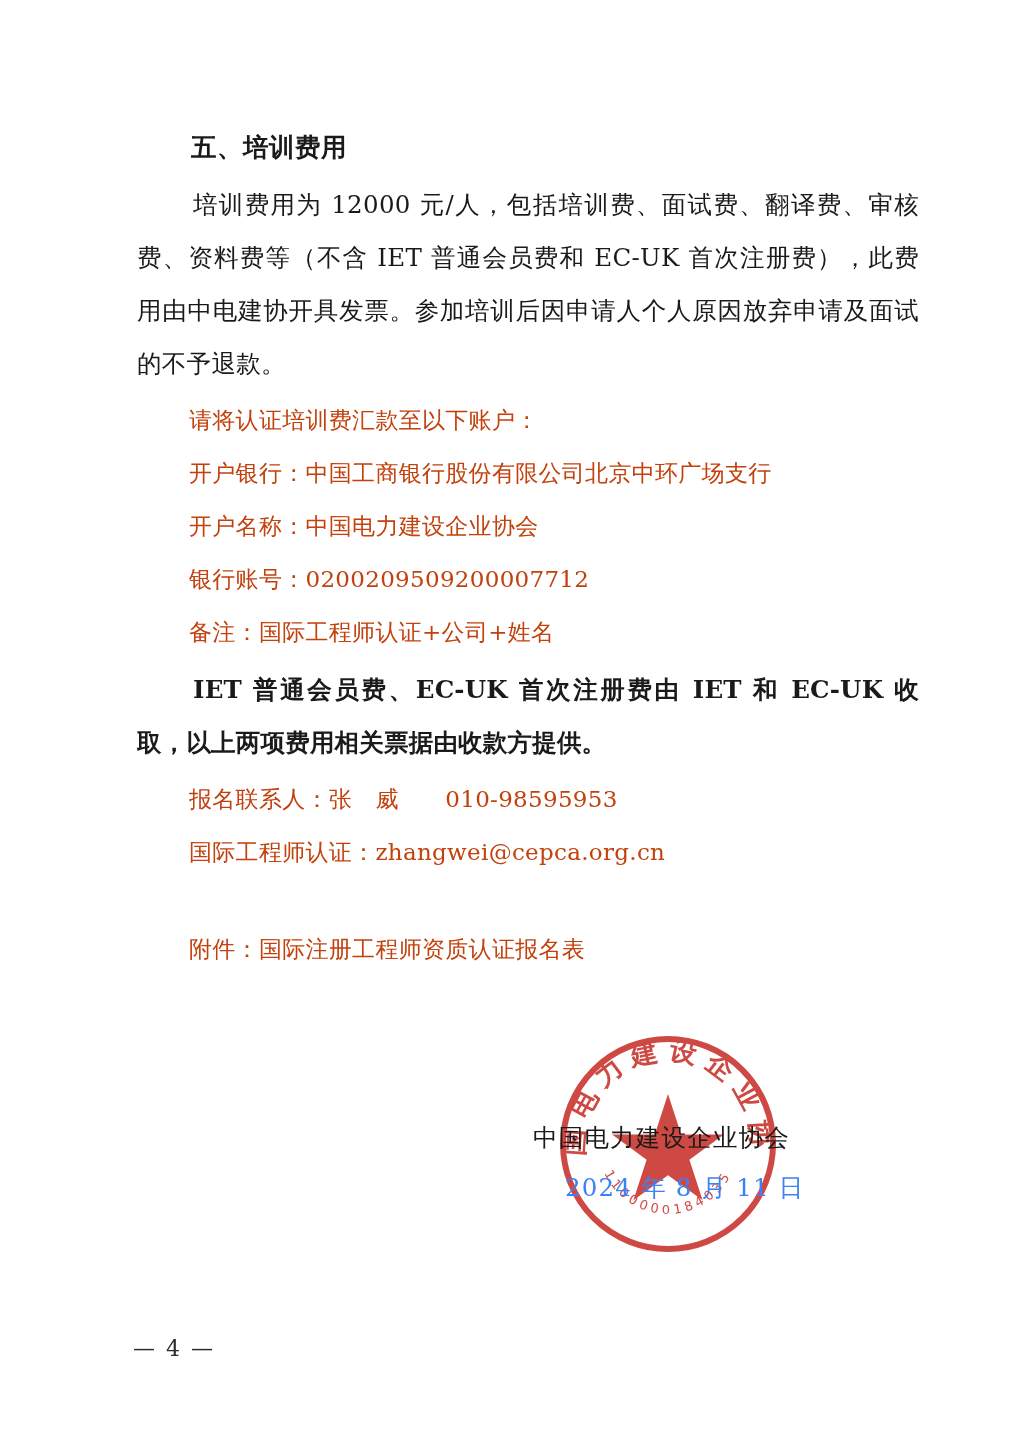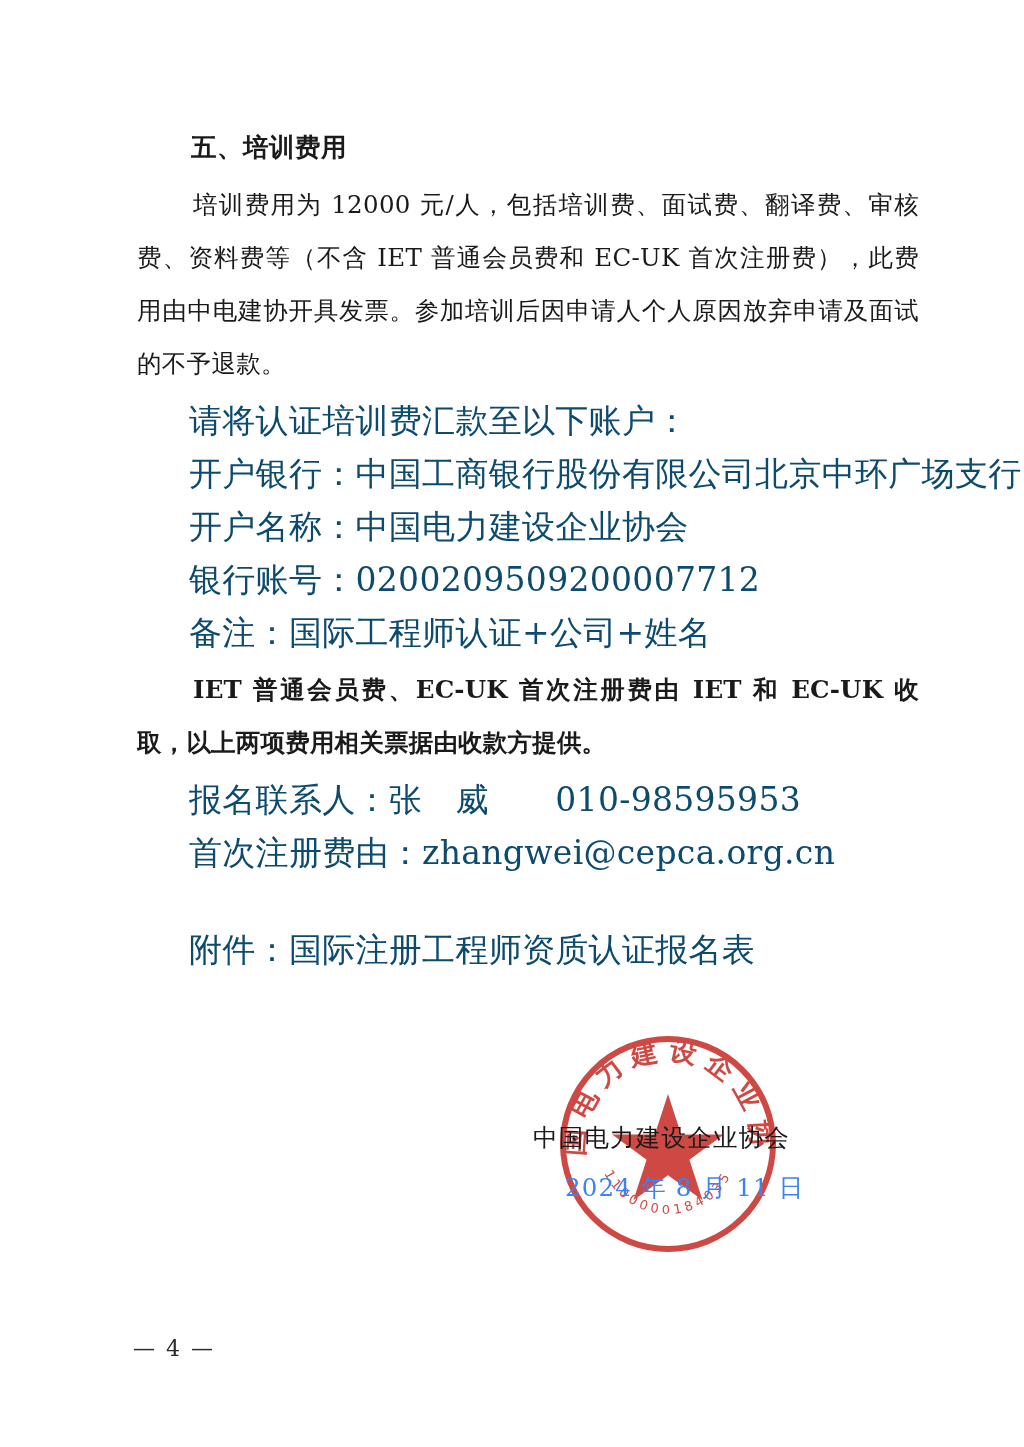--- a/index.html
+++ b/index.html
@@ -48,23 +48,23 @@
     text-align: justify;
     text-justify: inter-ideograph;
     letter-spacing: 0.3px;
   }
   .para.bold {
     font-weight: bold;
     letter-spacing: 0.2px;
   }
   .line {
     font-family: "DejaVu Serif", "Liberation Serif", serif;
-    font-size: 33px;
+    font-size: 23px;
     line-height: 53px;
-    color: #0c4a6e;
+    color: #c2410c;
     margin: 0;
     text-indent: 56px;
     white-space: nowrap;
     letter-spacing: 0.3px;
   }
   .mono-ish {
     font-family: "DejaVu Serif", "Liberation Serif", serif;
   }
   .spacer-md { height: 44px; }
 
@@ -137,21 +137,21 @@
 
     <div class="line"><span>银行账号：</span><span class="mono-ish">0200209509200007712</span></div>
 
     <div class="line"><span>备注：</span><span>国际工程师认证+公司+姓名</span></div>
 
     <p class="para bold">IET 普通会员费、EC-UK 首次注册费由 IET 和 EC-UK 收取，以上两项费用相关票据由收款方提供。</p>
 
 
     <div class="line">报名联系人：张　威　　010-98595953</div>
 
-    <div class="line">首次注册费由：zhangwei@cepca.org.cn</div>
+    <div class="line">国际工程师认证：zhangwei@cepca.org.cn</div>
 
     <div class="spacer-md"></div>
 
     <div class="line">附件：国际注册工程师资质认证报名表</div>
 
   </div>
 
   <div id="seal">
     <svg viewBox="0 0 224 224" xmlns="http://www.w3.org/2000/svg" aria-hidden="true">
       <defs>

